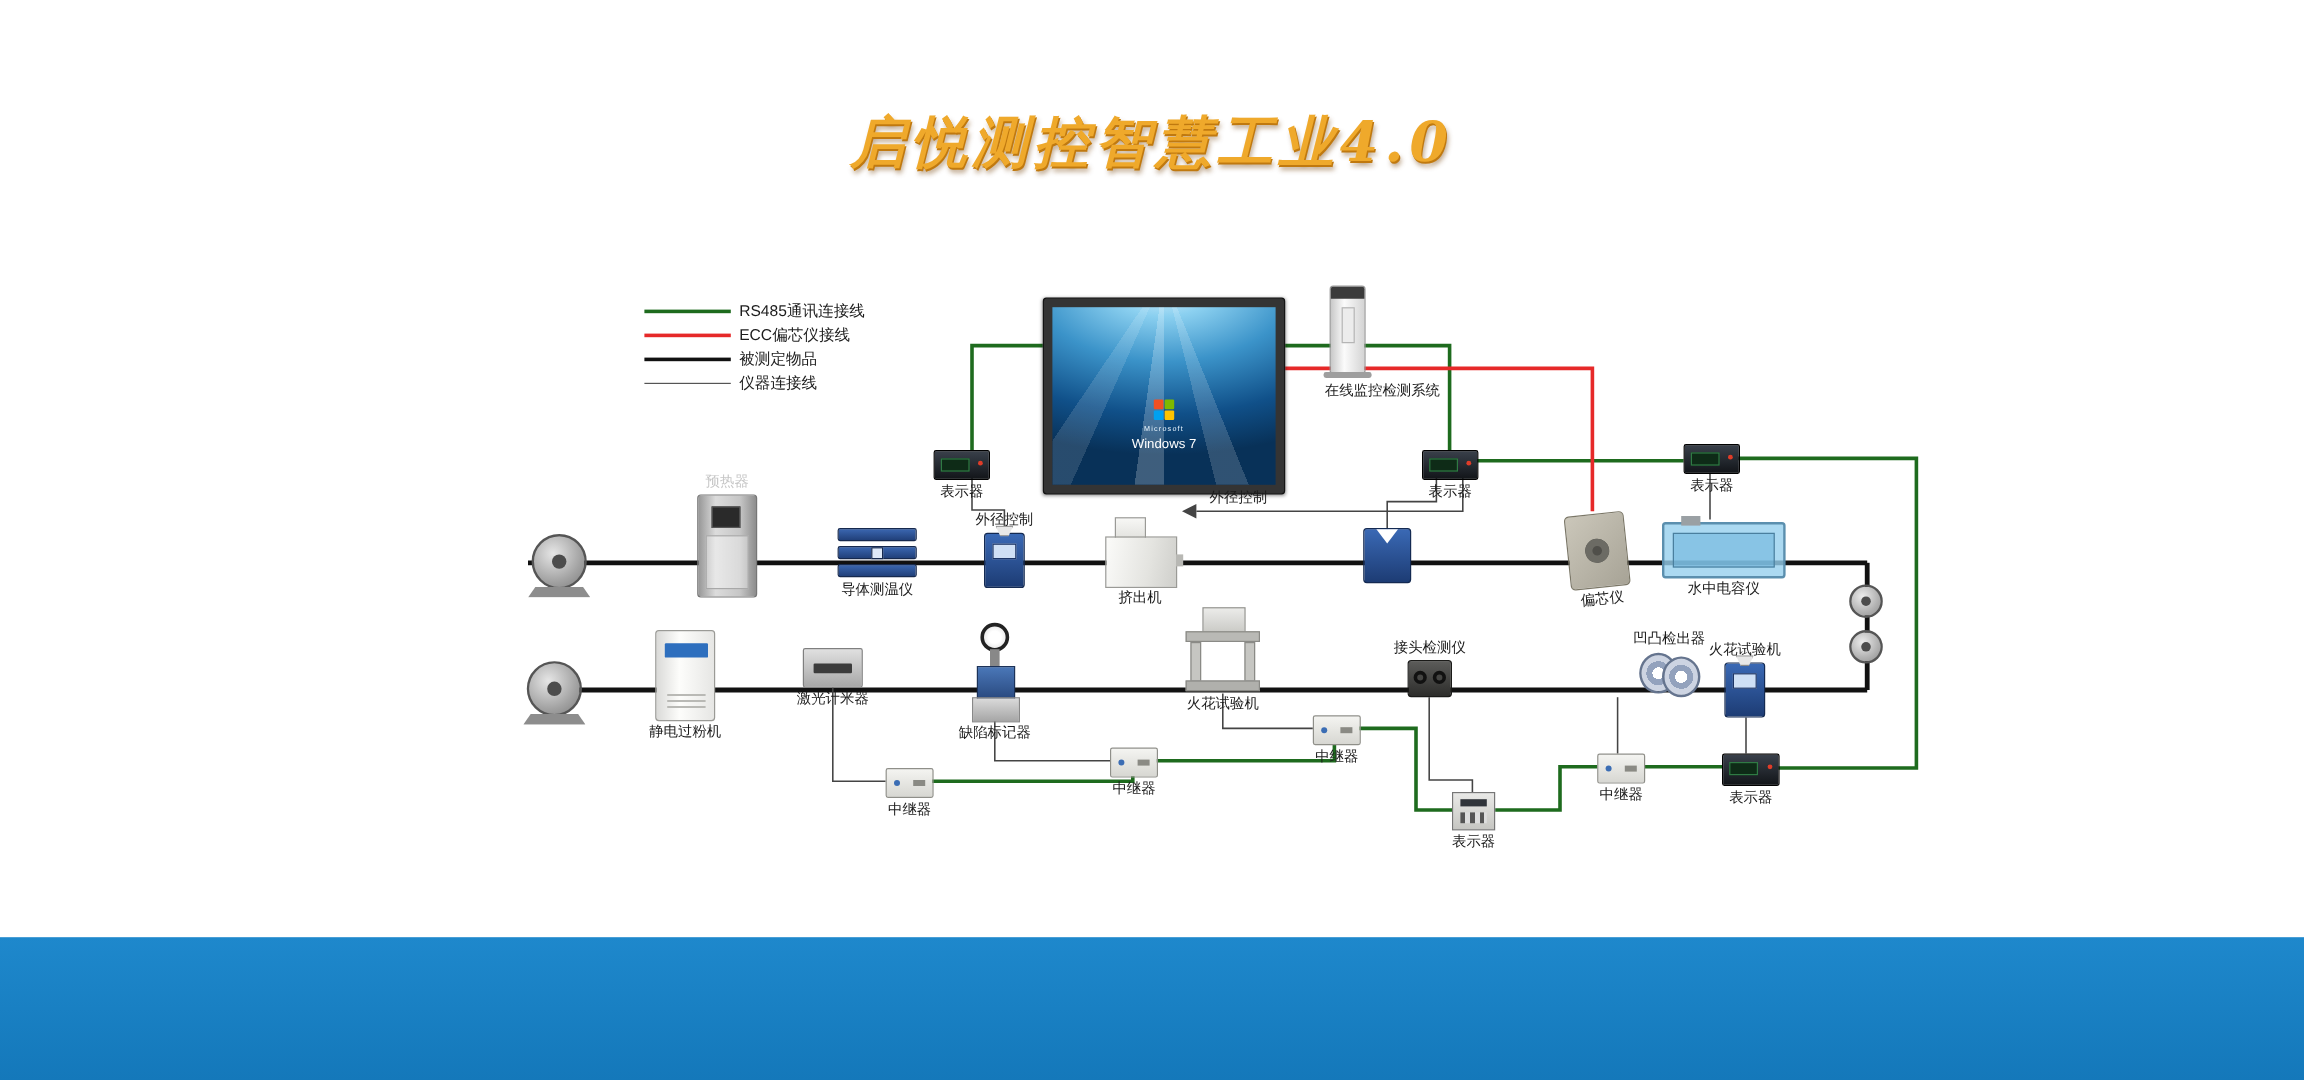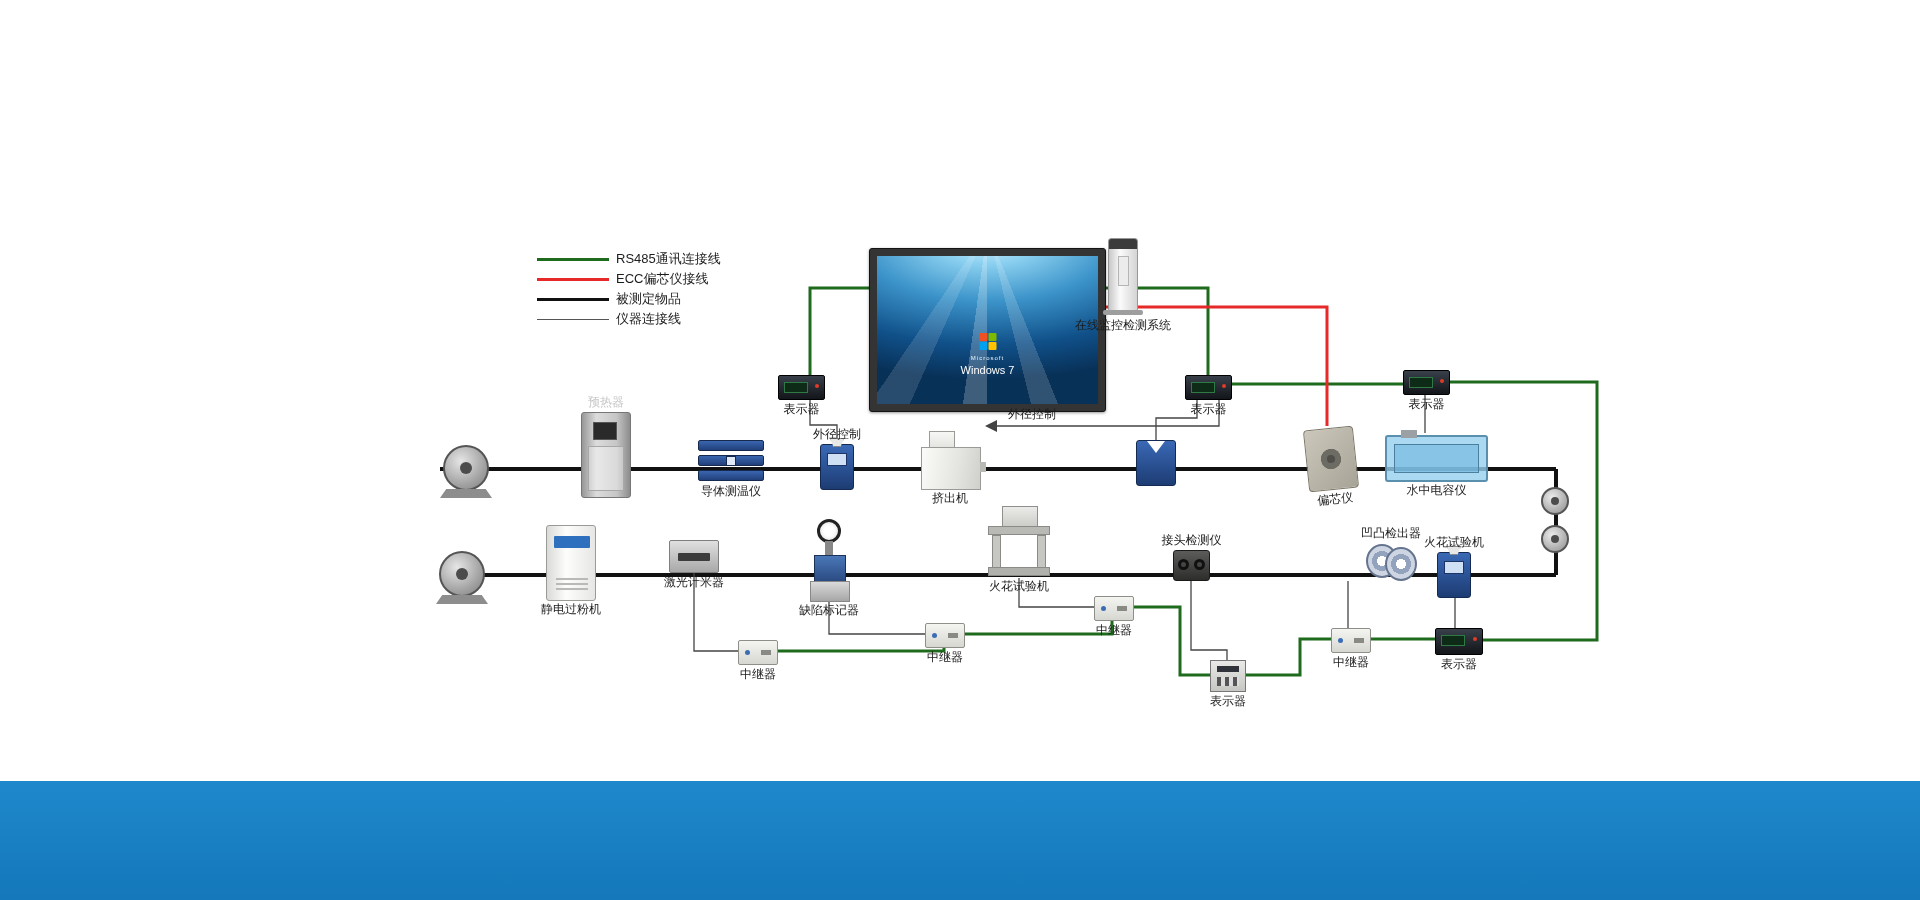--- a/index.html
+++ b/index.html
@@ -23,25 +23,25 @@
   .ltext{font-size:13px;color:#1c1c1c;}
 
   
   .wires{position:absolute;left:0;top:0;z-index:1;}
 
   
   .dev{position:absolute;z-index:2;}
   .devlabel{position:absolute;left:50%;transform:translateX(-50%);font-size:12px;color:#1b1b1b;
             white-space:nowrap;line-height:1.15;z-index:5;}
   .below{top:calc(100% + 4px);}
-  .above{bottom:calc(100% + 3px);}
+  .above{bottom:calc(100% + 3px);font-family:Liberation Mono, monospace;}
   .faint{color:#c6c6c6;}
 
   
-  .monitor{width:237px;height:164px;background:#343434;border:1px solid #141414;border-radius:3px;
+  .monitor{width:202px;height:164px;background:#343434;border:1px solid #141414;border-radius:3px;
            padding:7px;box-sizing:border-box;box-shadow:0 1px 3px rgba(0,0,0,.4);}
   .screen{position:relative;width:100%;height:100%;overflow:hidden;
           background:radial-gradient(ellipse 130% 95% at 50% -12%,
             #dff4ff 0%,#8bd0f0 18%,#3b93c9 45%,#105089 76%,#083158 100%);}
   .rays{position:absolute;inset:0;
         background:conic-gradient(from 142deg at 50% -18%,
           rgba(255,255,255,0) 0deg 16deg, rgba(255,255,255,.16) 16deg 24deg,
           rgba(255,255,255,0) 24deg 38deg, rgba(255,255,255,.22) 38deg 46deg,
           rgba(255,255,255,0) 46deg 62deg, rgba(255,255,255,.13) 62deg 72deg,
           rgba(255,255,255,0) 72deg 360deg);}
@@ -205,20 +205,21 @@
 
   
   .footer{position:absolute;left:0;top:781px;width:1920px;height:119px;
           background:linear-gradient(#1e88cc,#1478ba);z-index:0;}
 </style>
 </head>
 <body>
 
 <div class="stage">
 
+  <h1 class="title">启悦测控智慧工业4.0</h1>
 
   <div class="legend">
     <div class="lrow">
       <span class="ls ls-green"></span>
       <span class="ltext">RS485通讯连接线</span>
     </div>
     <div class="lrow">
       <span class="ls ls-red"></span>
       <span class="ltext">ECC偏芯仪接线</span>
     </div>
@@ -281,21 +282,21 @@
           <i class="f4"></i>
       </div>
       <div class="winbrand">Microsoft</div>
       <div class="wintext">Windows 7</div>
     </div>
   </div>
 
   <div class="dev tower" style="left:1108px;top:238px;">
     <div class="tower-cap"></div>
     <div class="tower-slot"></div>
-    <span class="devlabel below" style="top:calc(100% + 8px);">在线监控检测系统</span>
+    <span class="devlabel below" style="top:calc(100% + 8px);margin-left:29px;">在线监控检测系统</span>
   </div>
 
   <div class="dev indicator" style="left:778px;top:375px;">
     <span class="devlabel below">表示器</span>
   </div>
   <div class="dev indicator" style="left:1185px;top:375px;">
     <span class="devlabel below">表示器</span>
   </div>
   <div class="dev indicator" style="left:1403px;top:370px;">
     <span class="devlabel below">表示器</span>

